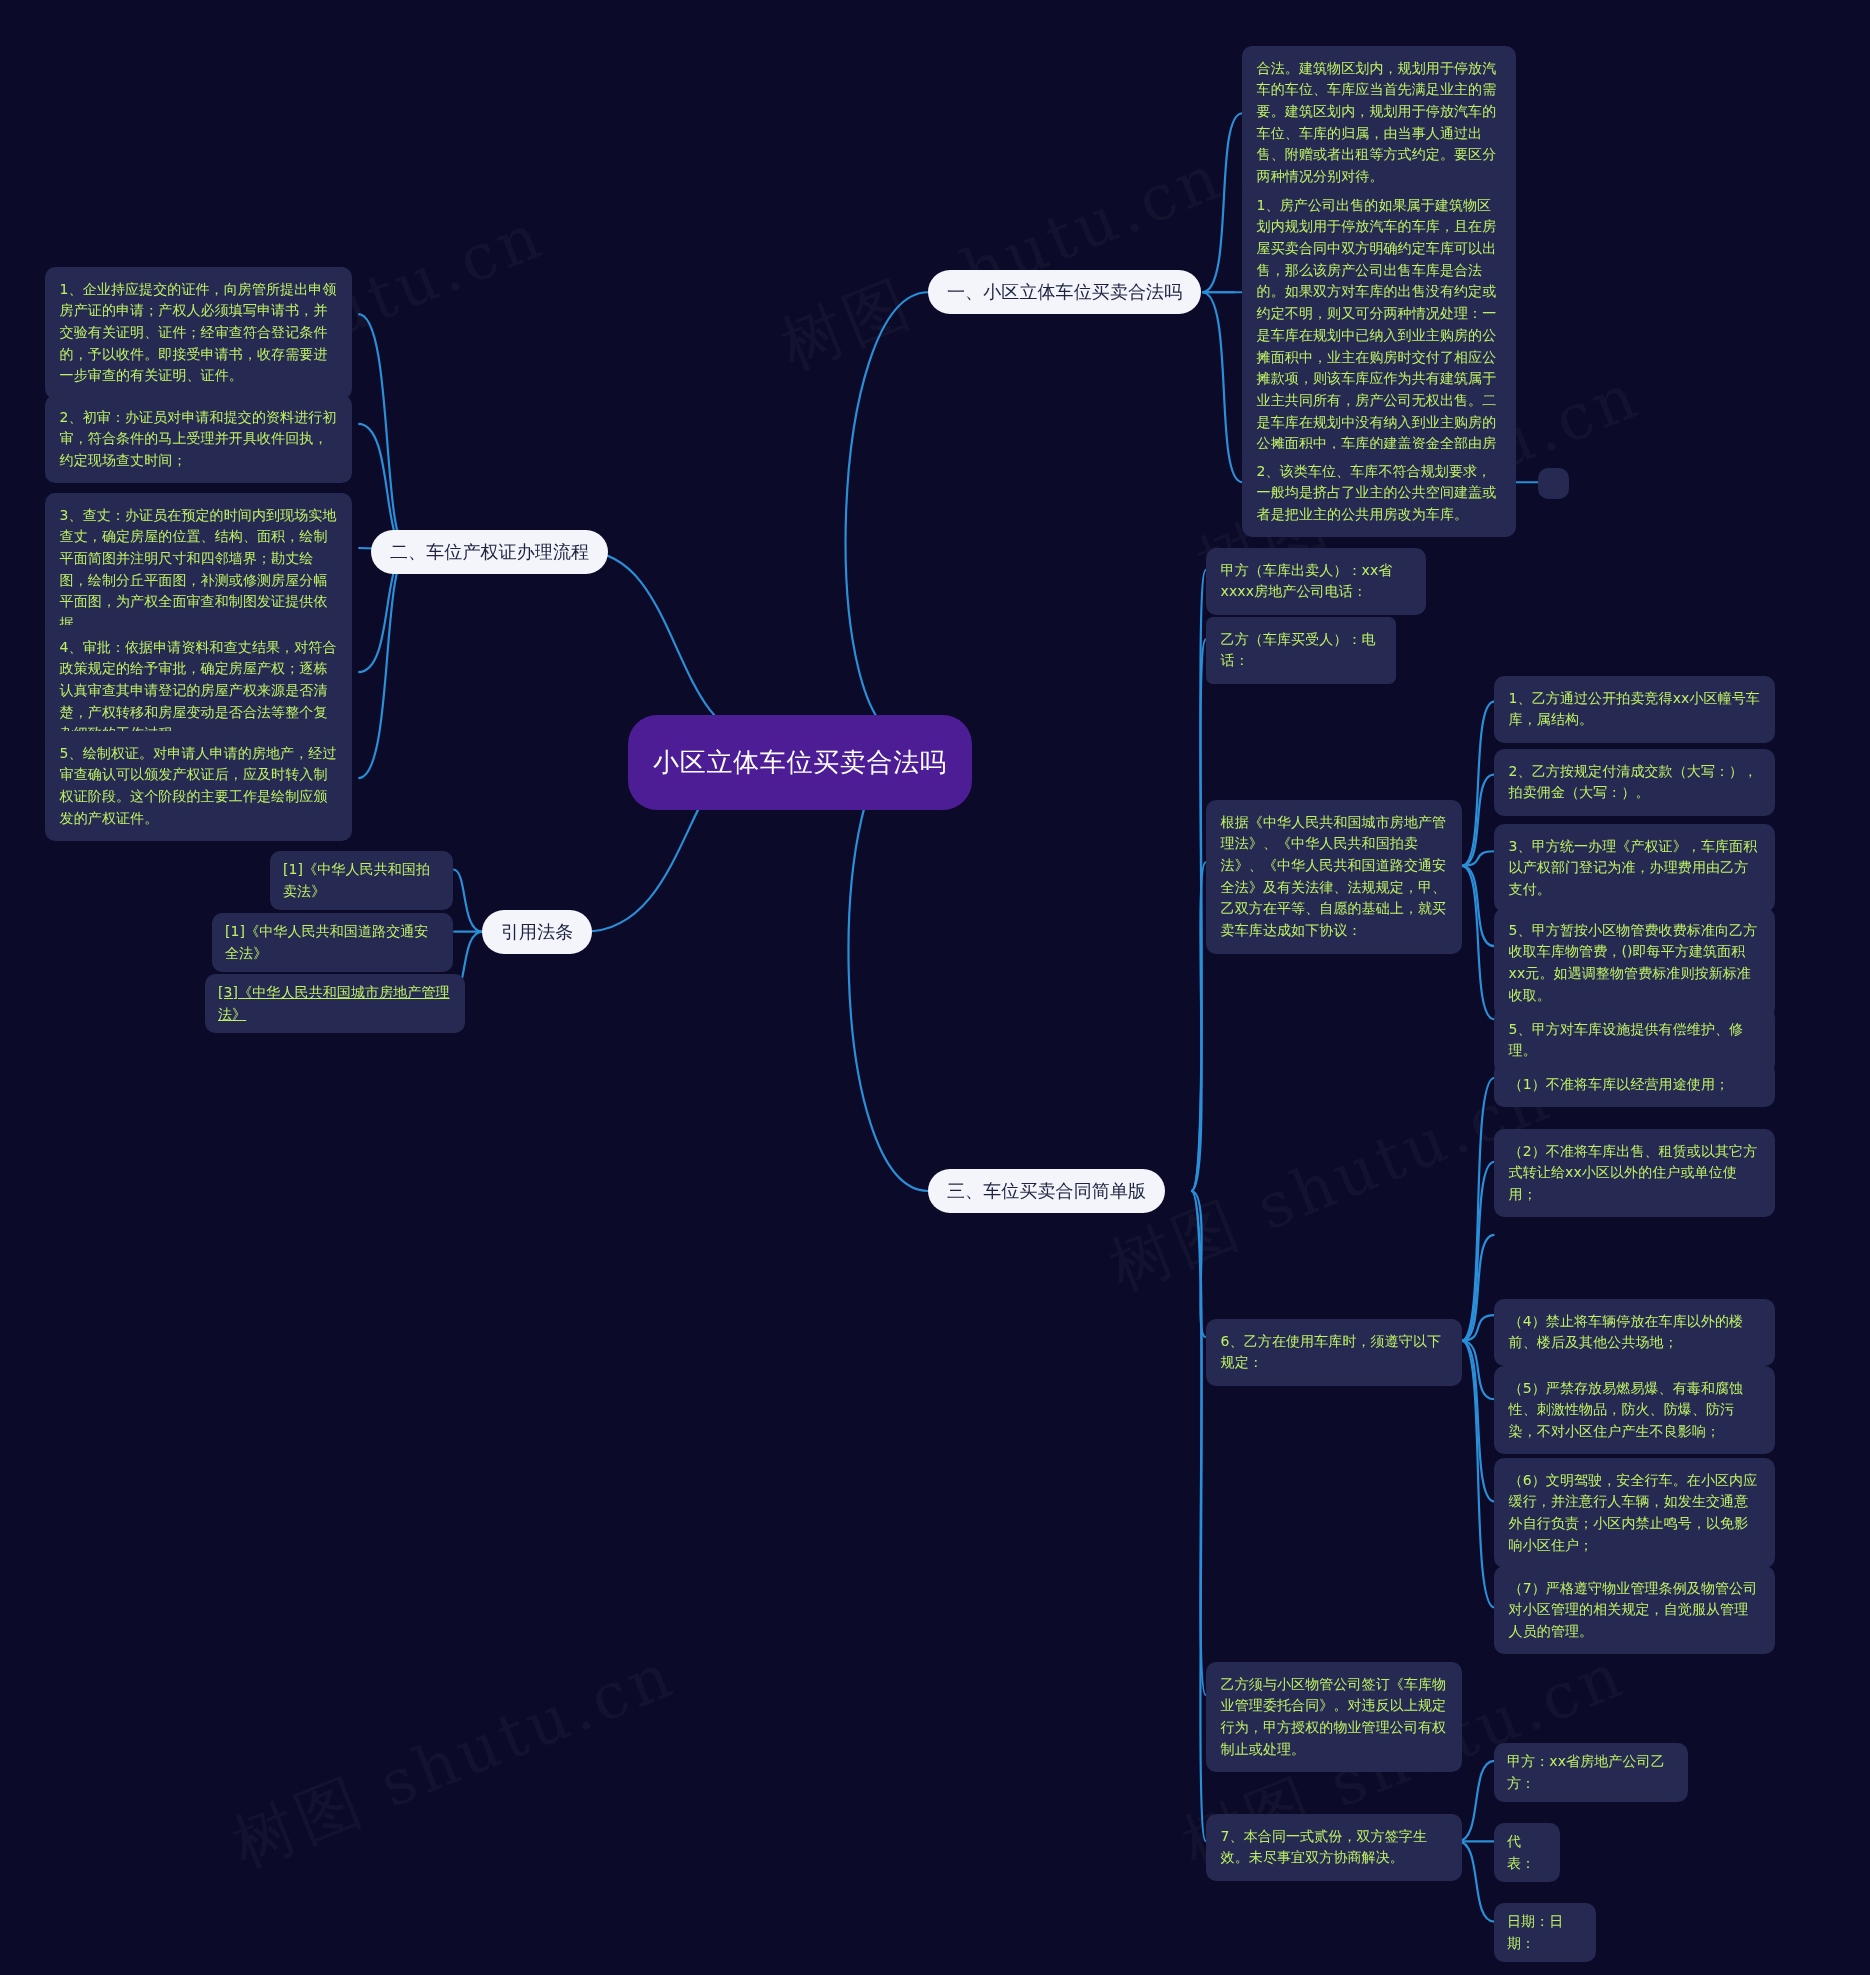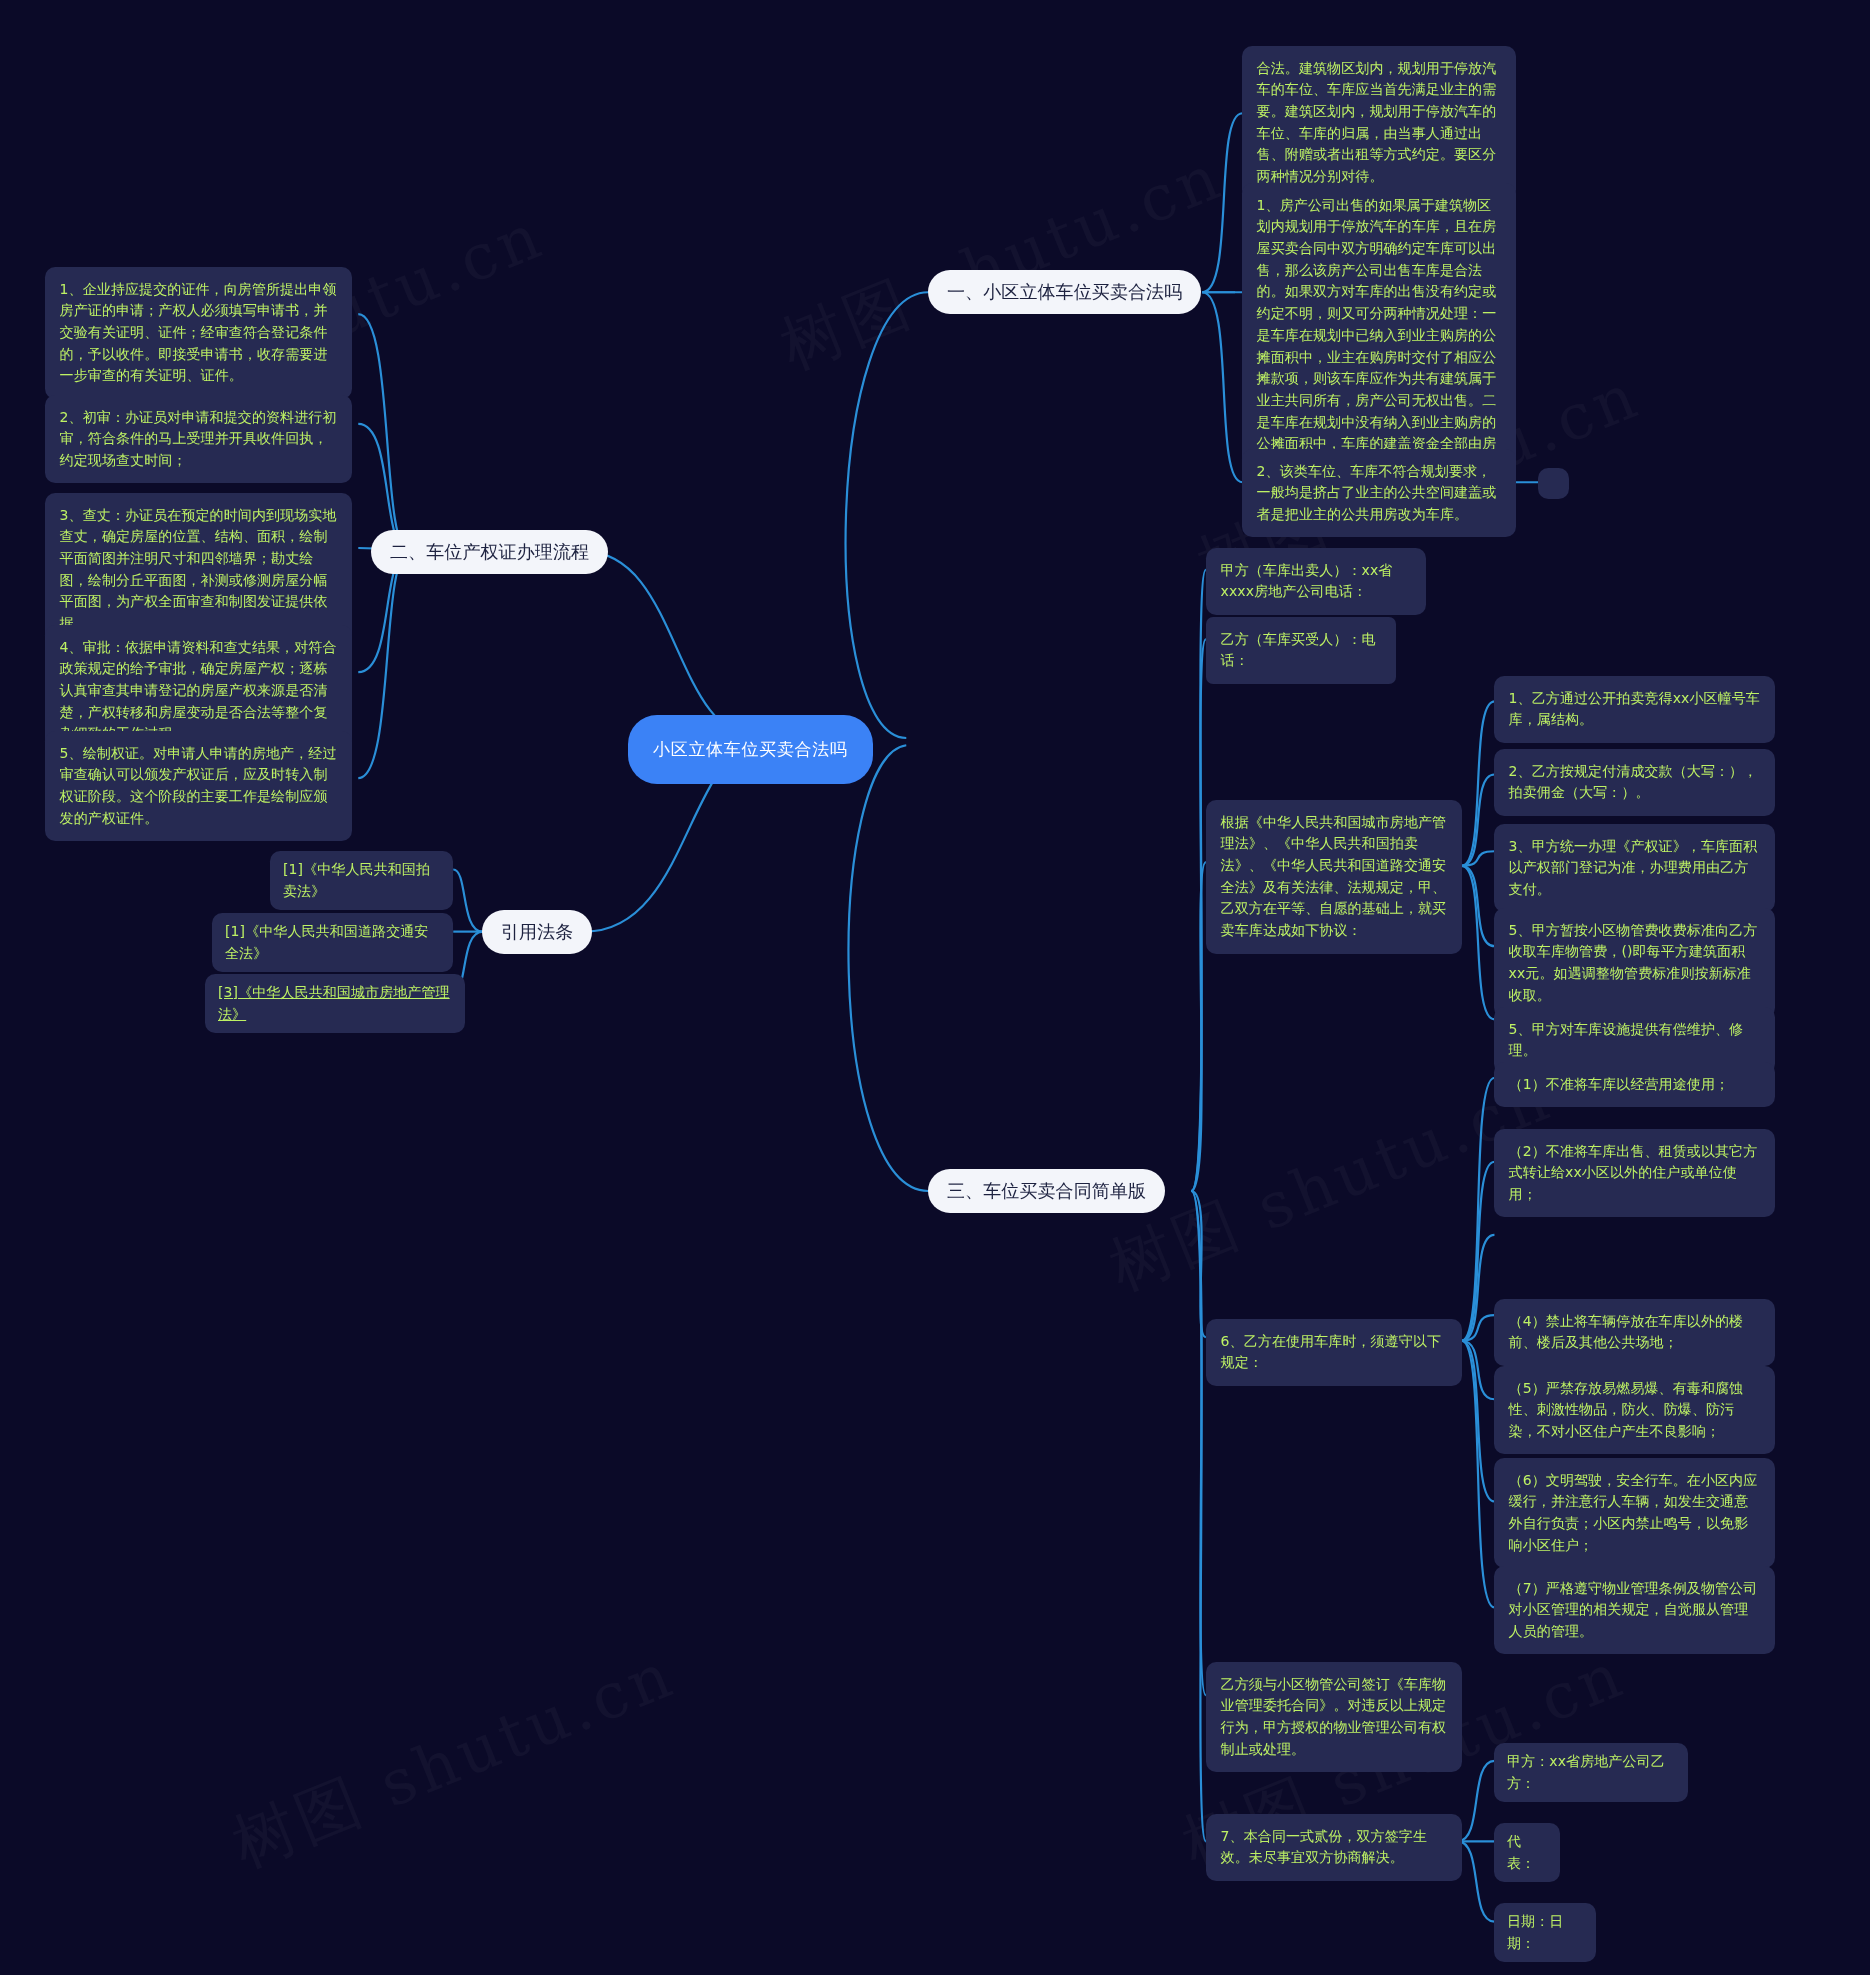--- a/index.html
+++ b/index.html
@@ -49,25 +49,25 @@
     background:#f3f5fa;
     color:#1d2240;
     border-radius:29px;
     font-size:18px;
     padding:10.2px 19px;
     line-height:1.3;
     text-align:center;
     white-space:nowrap;
   }
   .node.root{
-    background:#3b82f6;
+    background:#4c1d95;
     color:#ffffff;
     border-radius:29px;
-    font-size:17px;
-    padding:21px 25px;
+    font-size:26px;
+    padding:27px 25px;
     white-space:nowrap;
     text-align:center;
     letter-spacing:0.7px;
   }
   .node.blank{padding:0;}
 </style>
 </head>
 <body>
 
 <div id="canvas">

